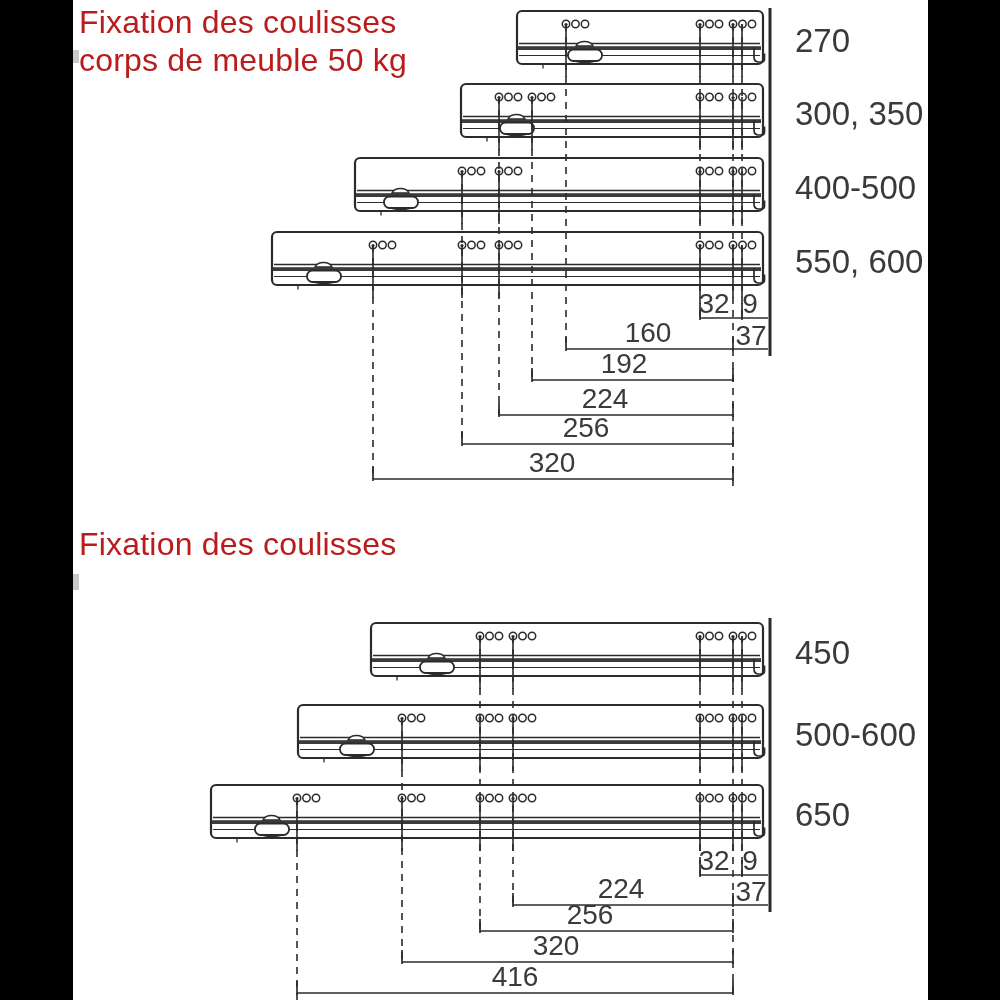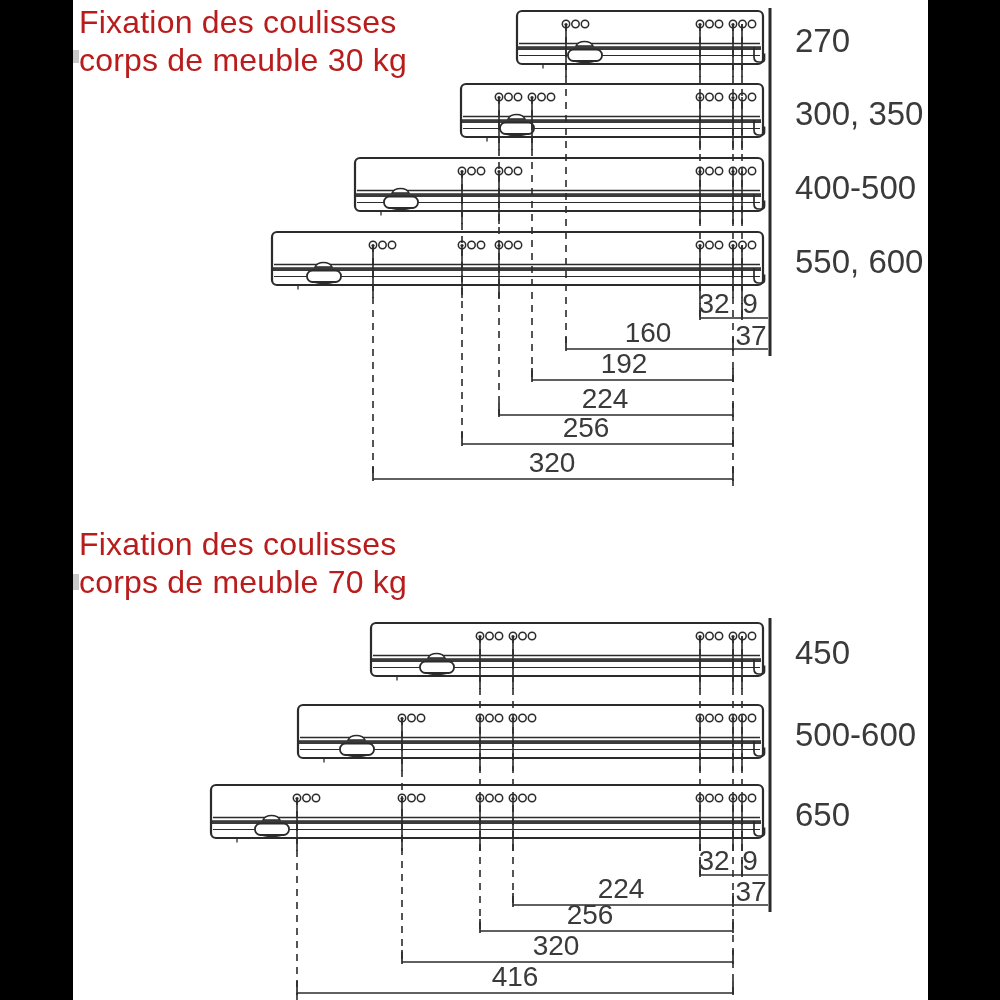--- a/index.html
+++ b/index.html
@@ -17,26 +17,25 @@
   .bullet-70{top:574px;height:16px;}
   svg.canvas{position:absolute;left:0;top:0;}
 </style>
 </head>
 <body>
 
 <div class="stage">
 
   <div class="title title-40">
     <div>Fixation des coulisses</div>
-    <div>corps de meuble 30 kg</div>
+    <div>corps de meuble 50 kg</div>
   </div>
 
   <div class="title title-70">
     <div>Fixation des coulisses</div>
-    <div>corps de meuble 70 kg</div>
   </div>
 
   <div class="bullet bullet-40"></div>
   <div class="bullet bullet-70"></div>
 
   <svg class="canvas" id="diagram-canvas" width="1000" height="1000" viewBox="0 0 1000 1000">
       <rect x="517" y="11" width="246" height="53" rx="5" fill="#ffffff" stroke="#2b2b2b" stroke-width="2.2"></rect>
       <line x1="519" y1="43.5" x2="760" y2="43.5" stroke="#2b2b2b" stroke-width="1.3"></line>
       <rect x="518" y="46.2" width="243" height="3.8" fill="#3b3b3b"></rect>
       <line x1="519" y1="55.5" x2="760" y2="55.5" stroke="#2b2b2b" stroke-width="1.2"></line>

